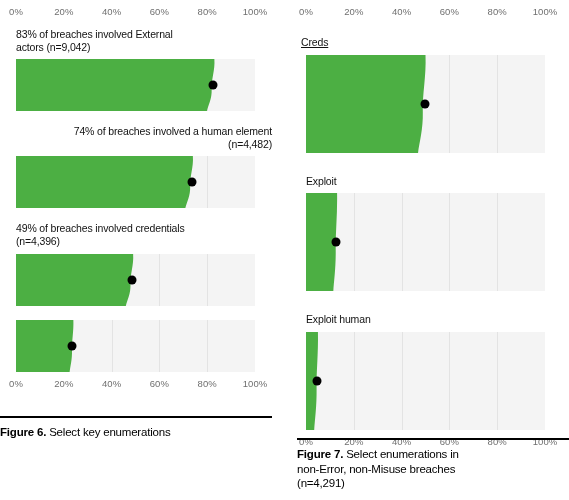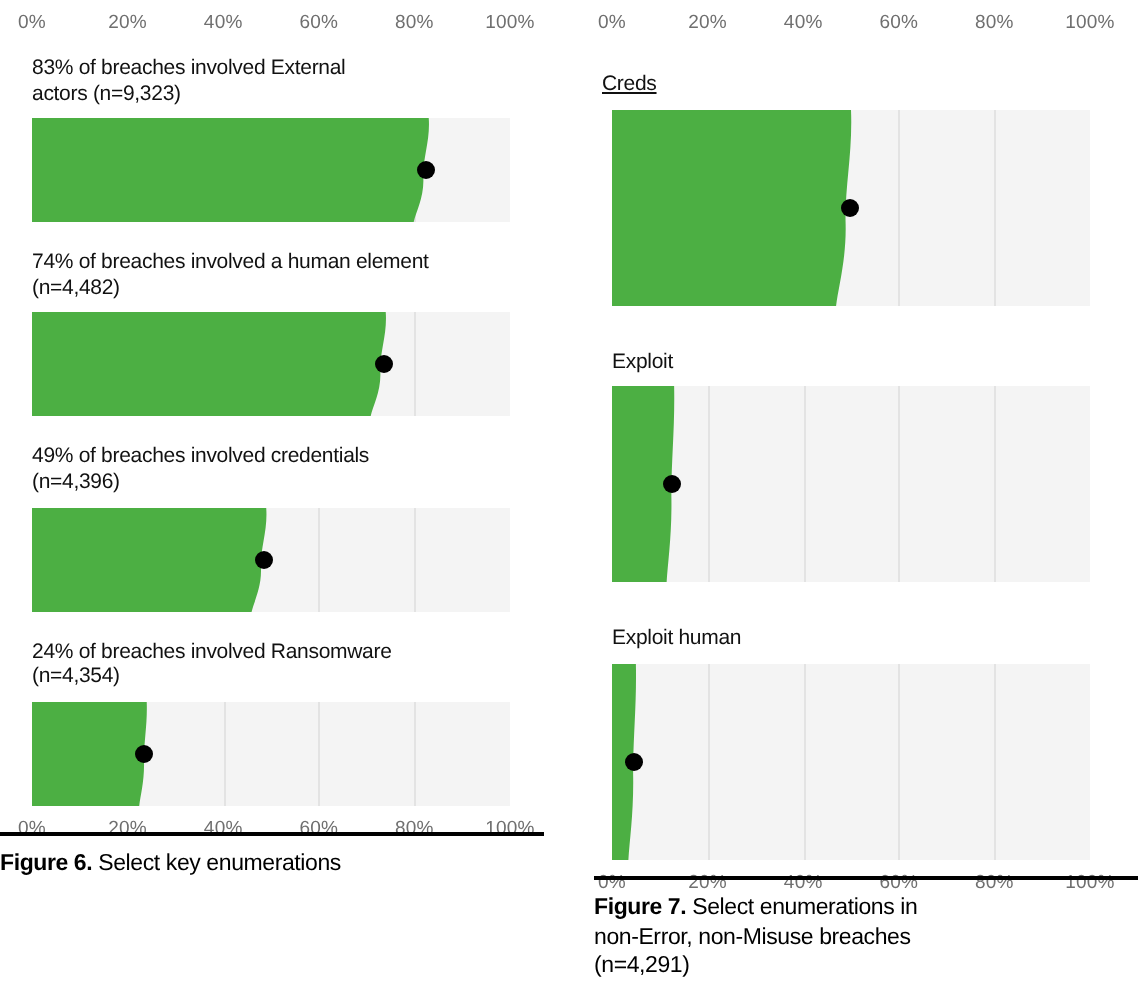--- a/index.html
+++ b/index.html
@@ -117,36 +117,36 @@
         <span class="tick" style="left: 63.8px;">20%</span>
         <span class="tick" style="left: 111.6px;">40%</span>
         <span class="tick" style="left: 159.4px;">60%</span>
         <span class="tick" style="left: 207.2px;">80%</span>
         <span class="tick" style="left: 255px;">100%</span>
       </div>
 
     <div id="f6-bars">
         <div class="bar-block" style="margin-top: 6px;">
           <div class="bar-label" style="margin-left: 16px; margin-bottom: 6px;">83% of breaches involved External
-actors (n=9,323)</div>
+actors (n=9,042)</div>
           <div class="track-wrap" style="margin-left: 16px; width: 239px; height: 52px;">
             <div class="track" style="background: rgb(244, 244, 244);"></div>
             <div class="gridline" style="background: rgb(227, 227, 227); left: 47.8px;"></div>
             <div class="gridline" style="background: rgb(227, 227, 227); left: 95.6px;"></div>
             <div class="gridline" style="background: rgb(227, 227, 227); left: 143.4px;"></div>
             <div class="gridline" style="background: rgb(227, 227, 227); left: 191.2px;"></div>
             <div class="fill" style="width: 206.37px;">
               <svg viewBox="0 0 206.37 52" preserveAspectRatio="none">
                 <path d="M0,0 L198.37,0 C199.27,11.44 195.07,20.8 195.67000000000002,30.159999999999997 C196.09,39.52 192.07,46.800000000000004 190.87,52 L0,52 Z" fill="#4CAF43"></path>
               </svg>
             </div>
             <div class="marker-dot" style="background: rgb(0, 0, 0); left: 197.37px;"></div>
           </div>
         </div>
-        <div class="bar-block" style="margin-top: 14px;">
+        <div class="bar-block" style="margin-top: 14px; text-align: right;">
           <div class="bar-label" style="margin-left: 16px; margin-bottom: 6px;">74% of breaches involved a human element
  (n=4,482)</div>
           <div class="track-wrap" style="margin-left: 16px; width: 239px; height: 52px;">
             <div class="track" style="background: rgb(244, 244, 244);"></div>
             <div class="gridline" style="background: rgb(227, 227, 227); left: 47.8px;"></div>
             <div class="gridline" style="background: rgb(227, 227, 227); left: 95.6px;"></div>
             <div class="gridline" style="background: rgb(227, 227, 227); left: 143.4px;"></div>
             <div class="gridline" style="background: rgb(227, 227, 227); left: 191.2px;"></div>
             <div class="fill" style="width: 184.86px;">
               <svg viewBox="0 0 184.85999999999999 52" preserveAspectRatio="none">
@@ -167,22 +167,20 @@
             <div class="gridline" style="background: rgb(227, 227, 227); left: 191.2px;"></div>
             <div class="fill" style="width: 125.11px;">
               <svg viewBox="0 0 125.11 52" preserveAspectRatio="none">
                 <path d="M0,0 L117.11,0 C117.988325,11.44 113.889475,20.8 114.475025,30.159999999999997 C114.88491,39.52 110.961725,46.800000000000004 109.790625,52 L0,52 Z" fill="#4CAF43"></path>
               </svg>
             </div>
             <div class="marker-dot" style="background: rgb(0, 0, 0); left: 116.11px;"></div>
           </div>
         </div>
         <div class="bar-block" style="margin-top: 14px;">
-          <div class="bar-label" style="margin-left: 16px; margin-bottom: 6px;">24% of breaches involved Ransomware
- (n=4,354)</div>
           <div class="track-wrap" style="margin-left: 16px; width: 239px; height: 52px;">
             <div class="track" style="background: rgb(244, 244, 244);"></div>
             <div class="gridline" style="background: rgb(227, 227, 227); left: 47.8px;"></div>
             <div class="gridline" style="background: rgb(227, 227, 227); left: 95.6px;"></div>
             <div class="gridline" style="background: rgb(227, 227, 227); left: 143.4px;"></div>
             <div class="gridline" style="background: rgb(227, 227, 227); left: 191.2px;"></div>
             <div class="fill" style="width: 65.36px;">
               <svg viewBox="0 0 65.36 52" preserveAspectRatio="none">
                 <path d="M0,0 L57.36,0 C57.81,11.44 55.71,20.8 56.01,30.159999999999997 C56.22,39.52 54.21,46.800000000000004 53.61,52 L0,52 Z" fill="#4CAF43"></path>
               </svg>

